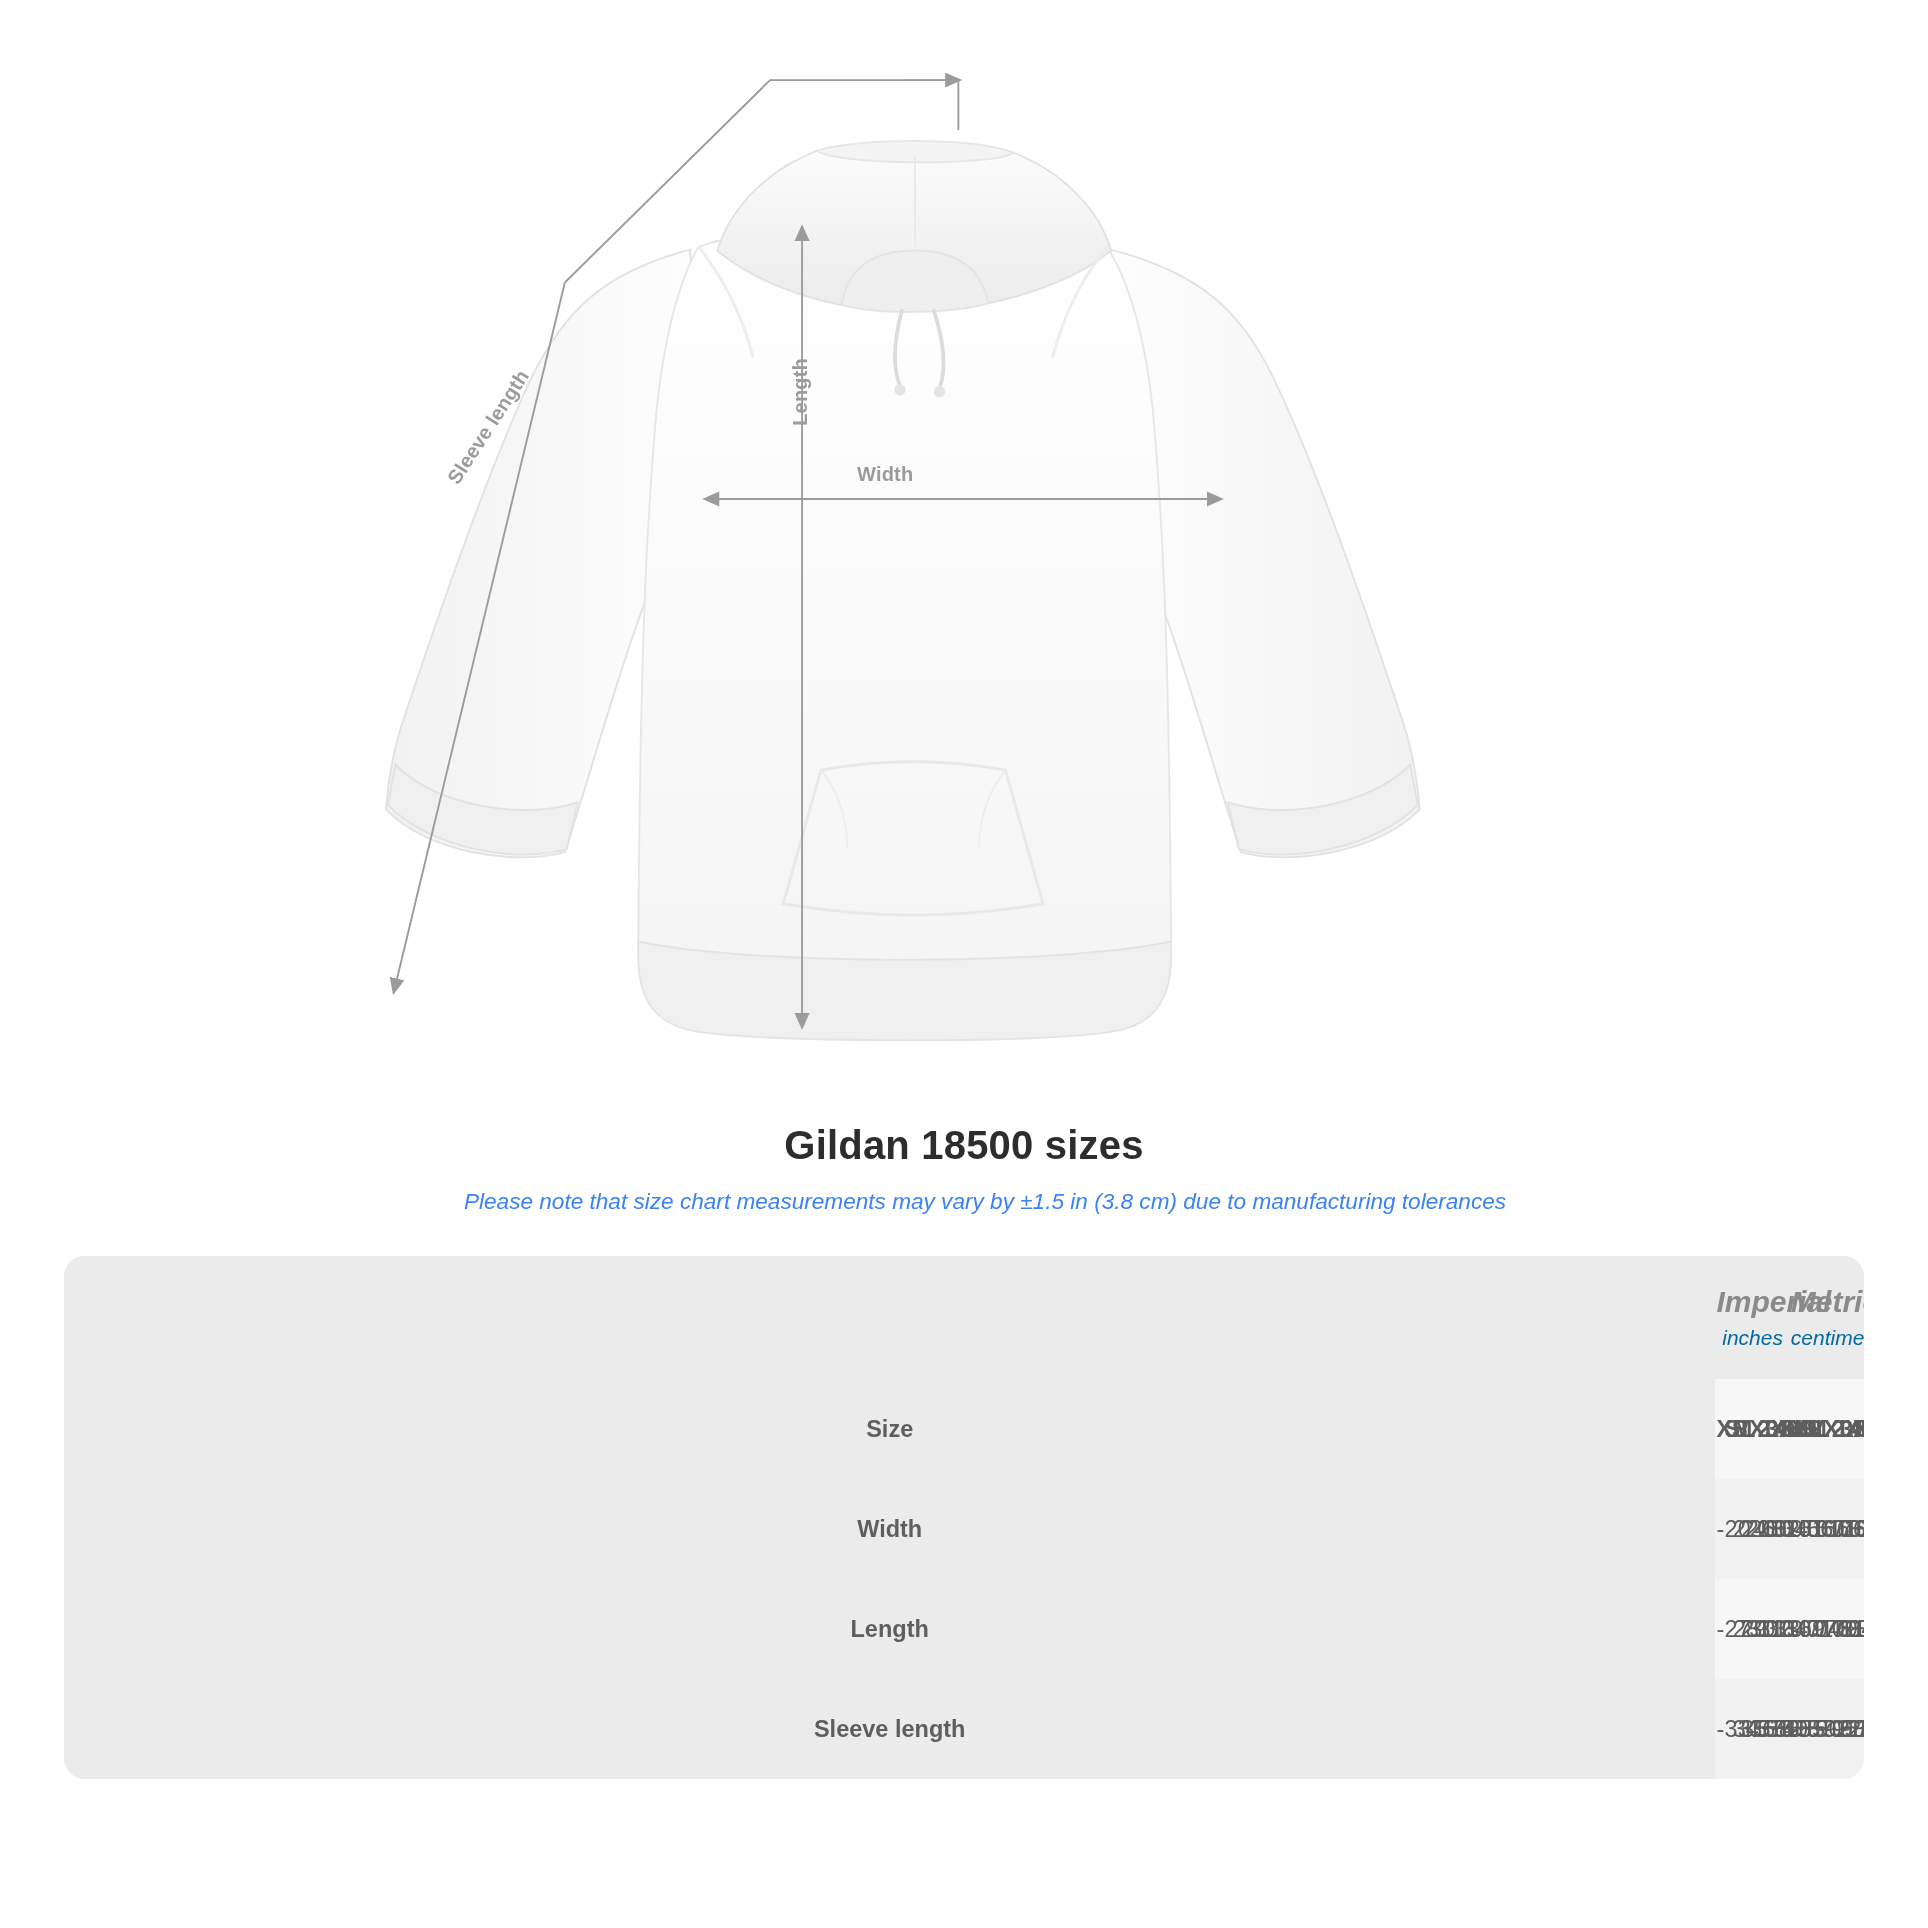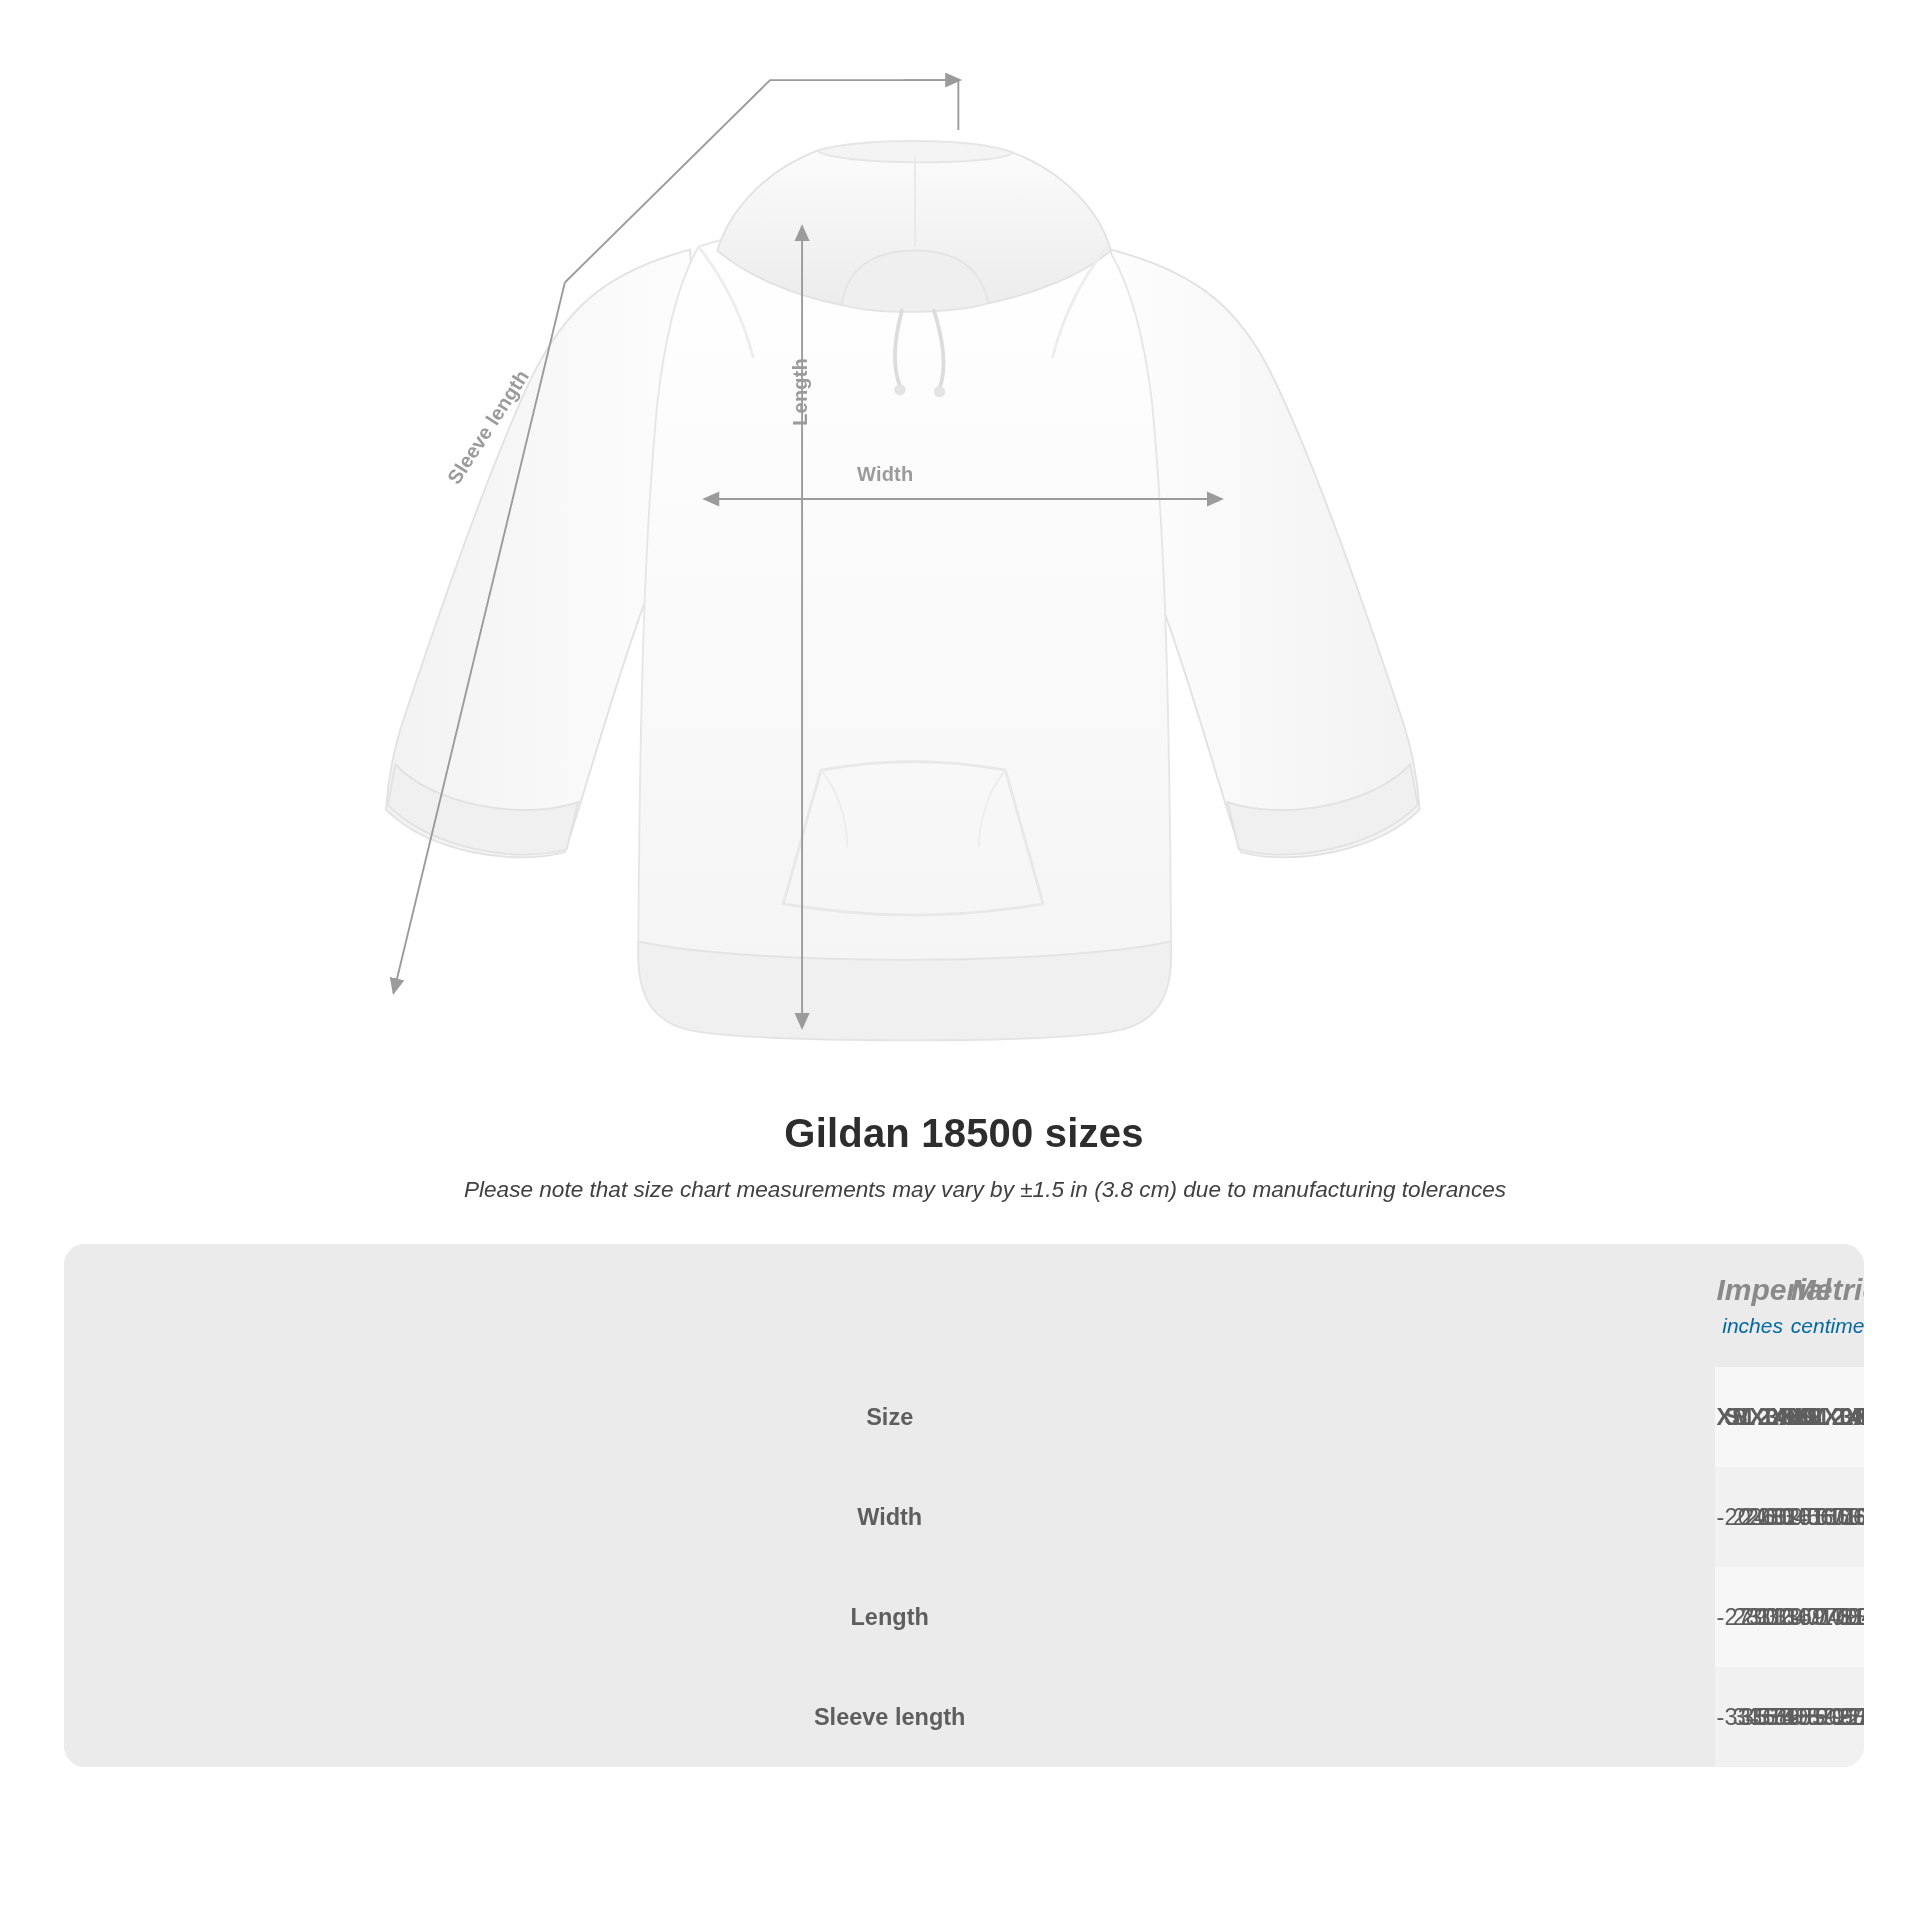--- a/index.html
+++ b/index.html
@@ -51,32 +51,32 @@
     transform: rotate(180deg);
   }
   .dim-label.sleeve {
     transform: rotate(-57deg);
     transform-origin: left top;
   }
 
   
   .title-block {
     text-align: center;
-    margin-top: 0;
+    margin-top: 12px;
   }
   .chart-title {
     font-size: 40px;
     font-weight: bold;
     color: #2d2d2d;
     letter-spacing: 0.2px;
   }
   .chart-note {
     font-size: 22.6px;
     font-style: italic;
-    color: #404040;
+    color: #3b82f6;
     margin-top: 21px;
     padding-left: 42px;
   }
 
   
   .table-wrap {
     margin: 41px 64px 0 64px;
     border-radius: 21px;
     overflow: hidden;
     background: #ebebeb;

